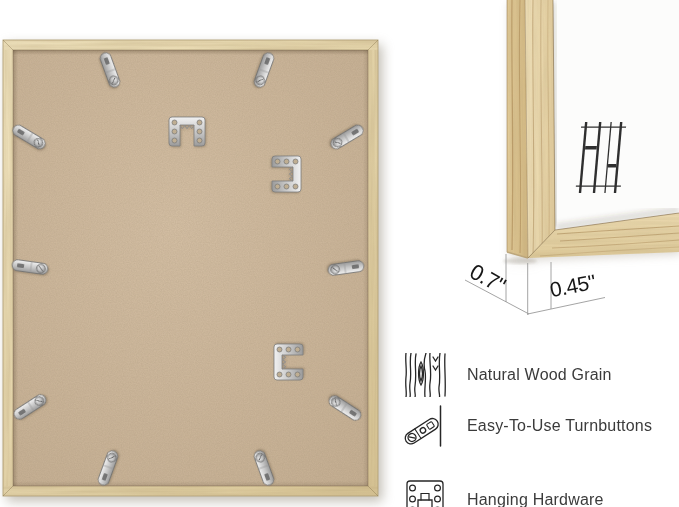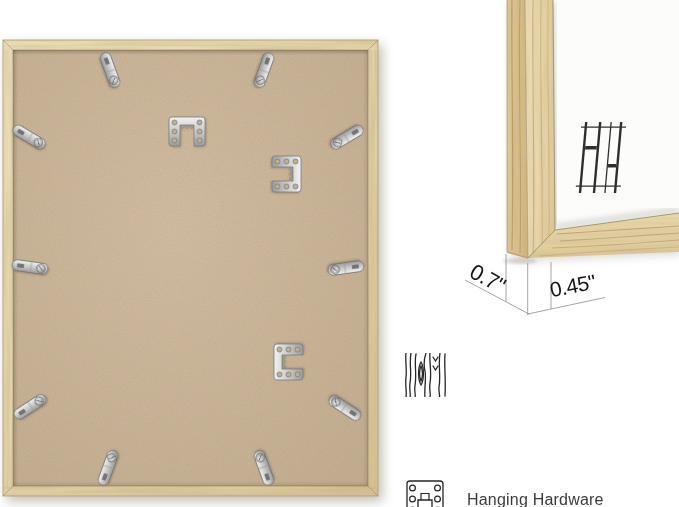--- a/index.html
+++ b/index.html
@@ -217,22 +217,37 @@
       <path d="M9,0 C7,10 10,20 8,30 C7,37 9,41 8,44"></path>
       <path d="M14,1 C12,9 15,21 13,33 C12,39 14,42 13,44"></path>
       <path d="M19,9 C15.8,14 15.8,27 19,32 C22.2,27 22.2,14 19,9 Z"></path>
       <path d="M19,13 C17,17 17,24 19,28 C21,24 21,17 19,13 Z"></path>
       <path d="M24,0 C22,6 21.5,12 23,18 C24.5,26 22,36 23,44"></path>
       <path d="M28,0 C27,8 30,20 28,30 C27,37 29,41 28,44"></path>
       <path d="M31,4 l2.5,4 2.5,-4 M31,13 l2.5,4 2.5,-4"></path>
       <path d="M38,0 C36,10 39,24 37,34 C36.5,39 38,42 37.5,44"></path>
       <path d="M43,1 C42,12 44,26 43,43"></path>
     </svg>
+    <span class="feature-label">Natural Wood Grain</span>
   </div>
 
+  <div class="feature-row" style="top:403px">
+    <svg class="ficon" width="46" height="44" viewBox="0 0 46 44" fill="none" stroke="#262626" stroke-width="1.3" stroke-linecap="round">
+      <path d="M38.5,2 V42" stroke-width="1.5"></path>
+      <g transform="rotate(-33 19 28)">
+        <rect x="1.5" y="22" width="37" height="11.5" rx="5.7"></rect>
+        <circle cx="8.5" cy="27.7" r="4"></circle>
+        <line x1="6.2" y1="25.4" x2="10.8" y2="30"></line>
+        <line x1="15.5" y1="22" x2="15.5" y2="33.5" stroke-width="1"></line>
+        <circle cx="21.5" cy="27.7" r="2.7"></circle>
+        <rect x="27.5" y="24.8" width="6" height="5.8" rx="1" stroke-width="1.1"></rect>
+      </g>
+    </svg>
+    <span class="feature-label">Easy-To-Use Turnbuttons</span>
+  </div>
 
   <div class="feature-row" style="top:477px">
     <svg class="ficon" width="46" height="44" viewBox="0 0 46 44" fill="none" stroke="#262626" stroke-width="1.3" stroke-linecap="round">
       <path d="M8,3 H38 Q41,3 41,6 V38 Q41,41 38,41 H30 V22 H16 V41 H8 Q5,41 5,38 V6 Q5,3 8,3 Z"></path>
       <path d="M19,22 V15.5 H27 V22" stroke-width="1.2"></path>
       <circle cx="10.5" cy="10" r="2.9" stroke-width="1.2"></circle>
       <circle cx="10.5" cy="21" r="2.9" stroke-width="1.2"></circle>
       <circle cx="10.5" cy="32" r="2.9" stroke-width="1.2"></circle>
       <circle cx="35.5" cy="10" r="2.9" stroke-width="1.2"></circle>
       <circle cx="35.5" cy="21" r="2.9" stroke-width="1.2"></circle>

